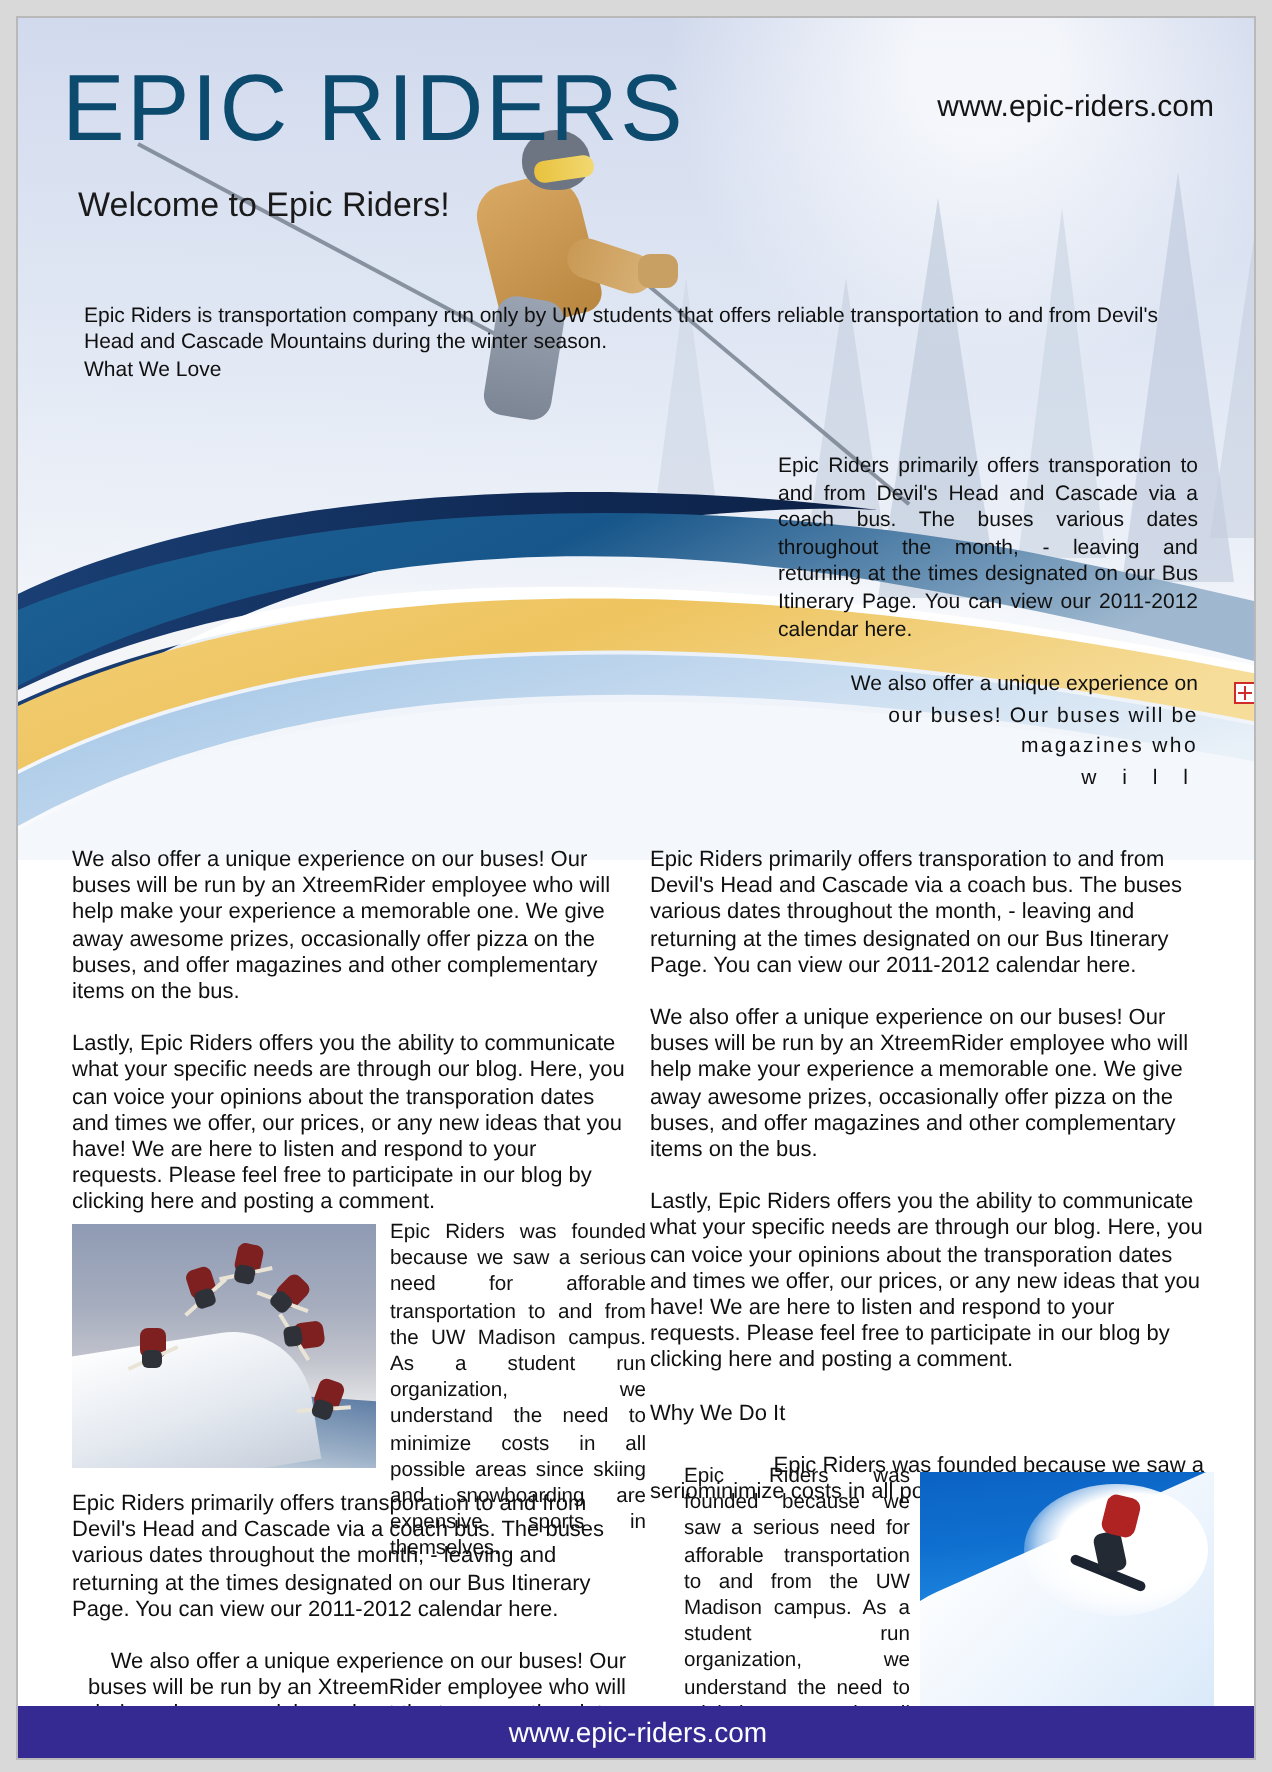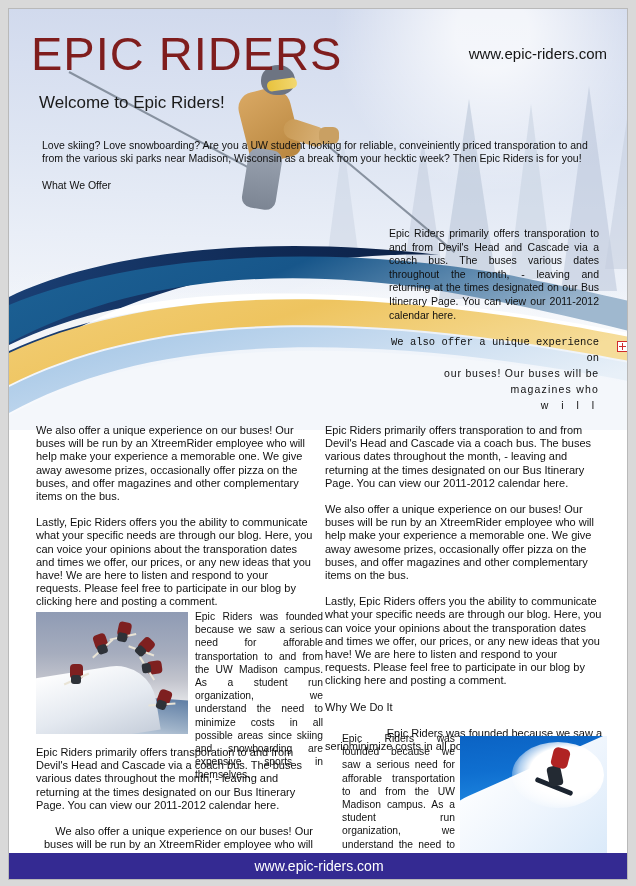--- a/index.html
+++ b/index.html
@@ -117,21 +117,21 @@
   }
 
   
   .swoosh { position: absolute; left: 0; top: 236px; width: 620px; height: 185px; }
   .swoosh svg { display: block; }
 
   
   .masthead-title {
     position: absolute; left: 22px; top: 20px;
     font-size: 47px; letter-spacing: 1px;
-    color: #7f1d1d; font-weight: normal;
+    color: #0c4a6e; font-weight: normal;
     line-height: 1.05;
     white-space: nowrap;
   }
   .masthead-url {
     position: absolute; right: 20px; top: 36px;
     font-size: 15px; color: #141414;
   }
   .masthead-welcome {
     position: absolute; left: 30px; top: 84px;
     font-size: 17px; color: #1a1a1a; font-weight: normal;
@@ -155,21 +155,21 @@
     text-align: justify;
   }
   .hero-right-block p { margin: 0; }
   .taper {
     margin-top: 13px;
     text-align: right;
     font-size: 10.5px;
     line-height: 15.6px;
     color: #101010;
   }
-  .taper .l1 { display:block;font-family:Liberation Mono, monospace; }
+  .taper .l1 { display:block; }
   .taper .l2 { display:block; letter-spacing: .8px; }
   .taper .l3 { display:block; }
   .taper .l4 { display:block; letter-spacing: 1.2px; }
   .taper .l5 { display:block; letter-spacing: 5px; }
 
   .resize-marker {
     position: absolute; left: 608px; top: 332px;
     width: 11px; height: 11px;
     border: 1px solid #cf2b2b;
     background: #ffffff;
@@ -367,23 +367,23 @@
 
         <path d="M0,170 C130,100 320,84 620,138 L620,185 L0,185 Z" fill="#f4f7fb"></path>
       </svg>
     </div>
 
     <div class="masthead-title">EPIC RIDERS</div>
     <div class="masthead-url">www.epic-riders.com</div>
     <div class="masthead-welcome">Welcome to Epic Riders!</div>
 
     <div class="hero-copy">
-      <p>Love skiing? Love snowboarding? Are you a UW student looking for reliable, conveiniently priced transporation to and from the various ski parks near Madison, Wisconsin as a break from your hecktic week? Then Epic Riders is for you!</p>
       <div class="gap"></div>
-      <div class="subhead">What We Offer</div>
+      <p>Epic Riders is transportation company run only by UW students that offers reliable transportation to and from Devil's Head and Cascade Mountains during the winter season.</p>
+      <div class="subhead">What We Love</div>
     </div>
 
     <div class="hero-right-block">
       <p>Epic Riders primarily offers transporation to and from Devil's Head and Cascade via a coach bus. The buses various dates throughout the month, - leaving and returning at the times designated on our Bus Itinerary Page. You can view our 2011-2012 calendar here.</p>
       <div class="taper">
         <span class="l1">We also offer a unique experience on</span>
         <span class="l2">our buses! Our buses will be</span>
         <span class="l4">magazines who</span>
         <span class="l5">w i l l</span>
       </div>

